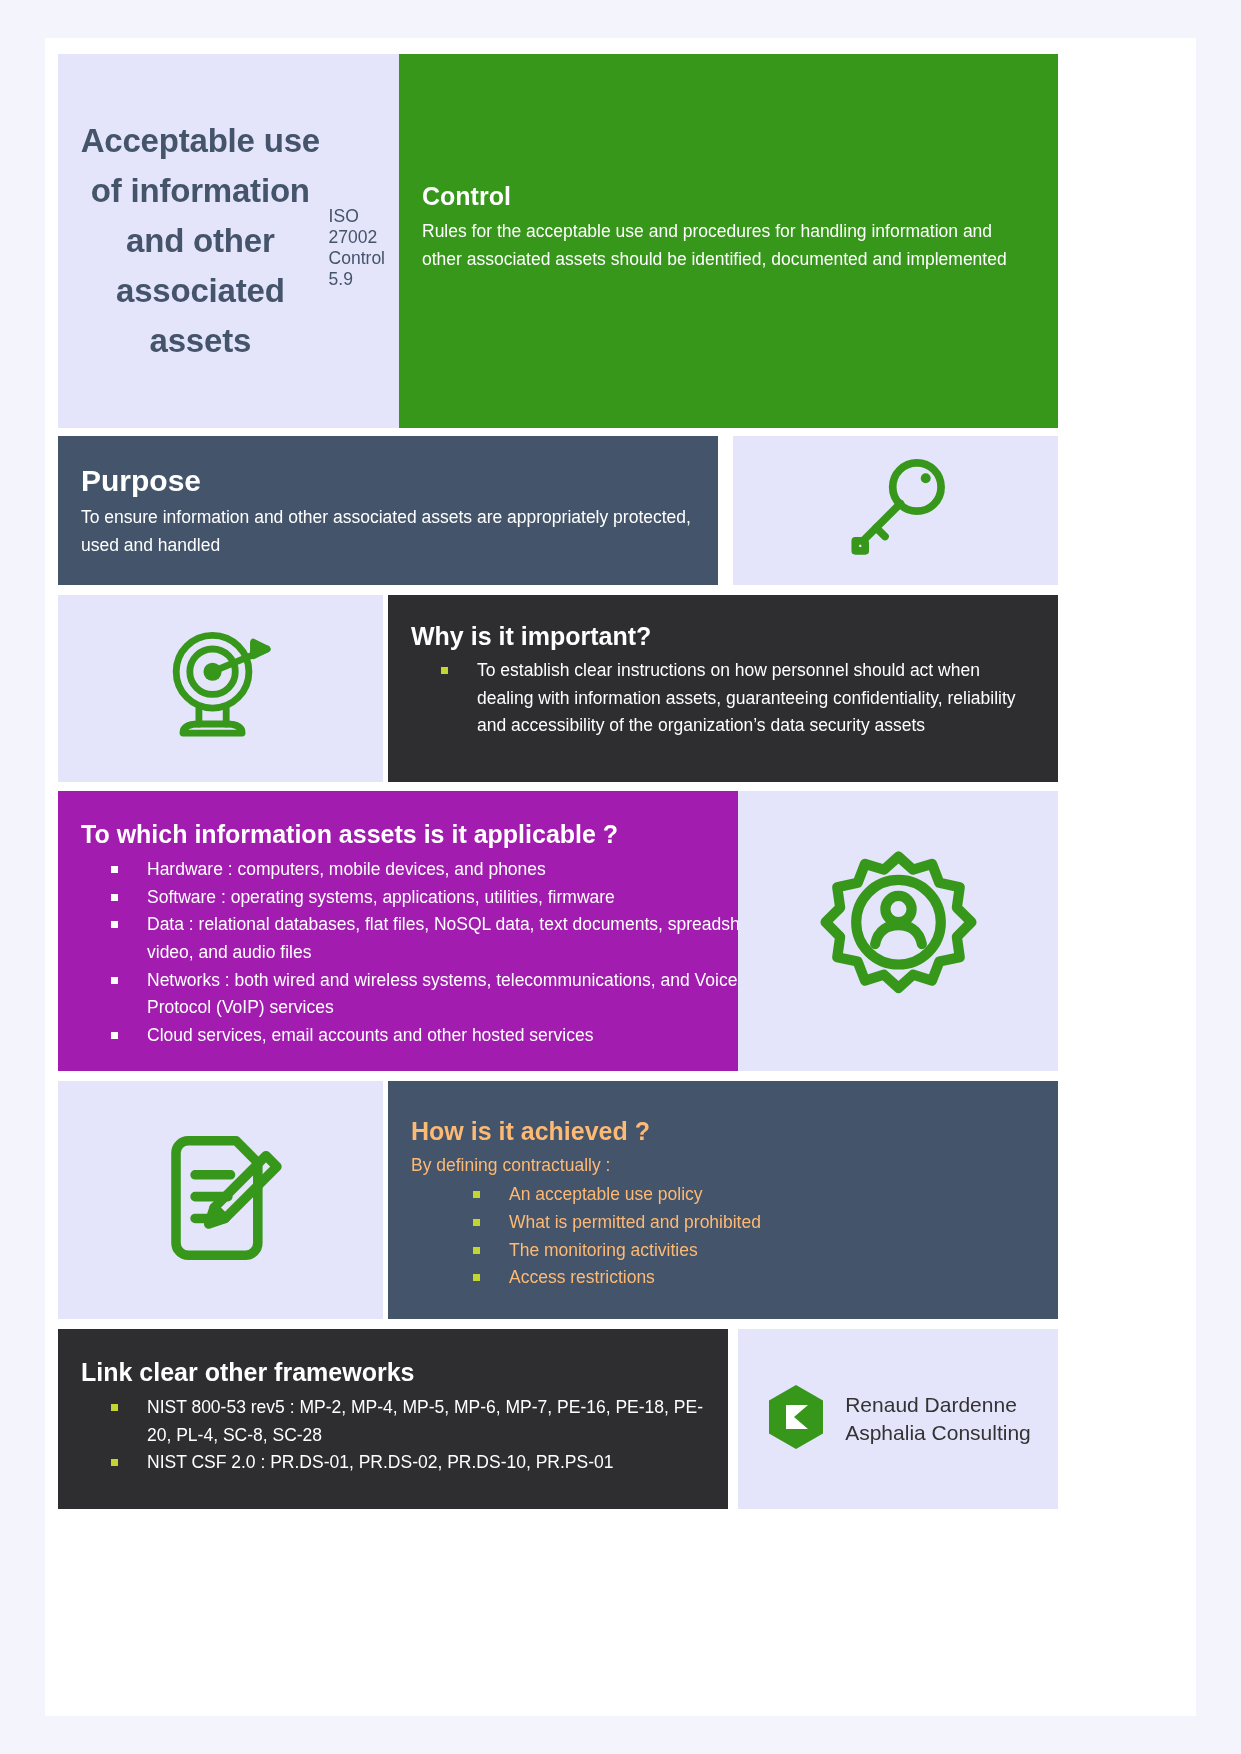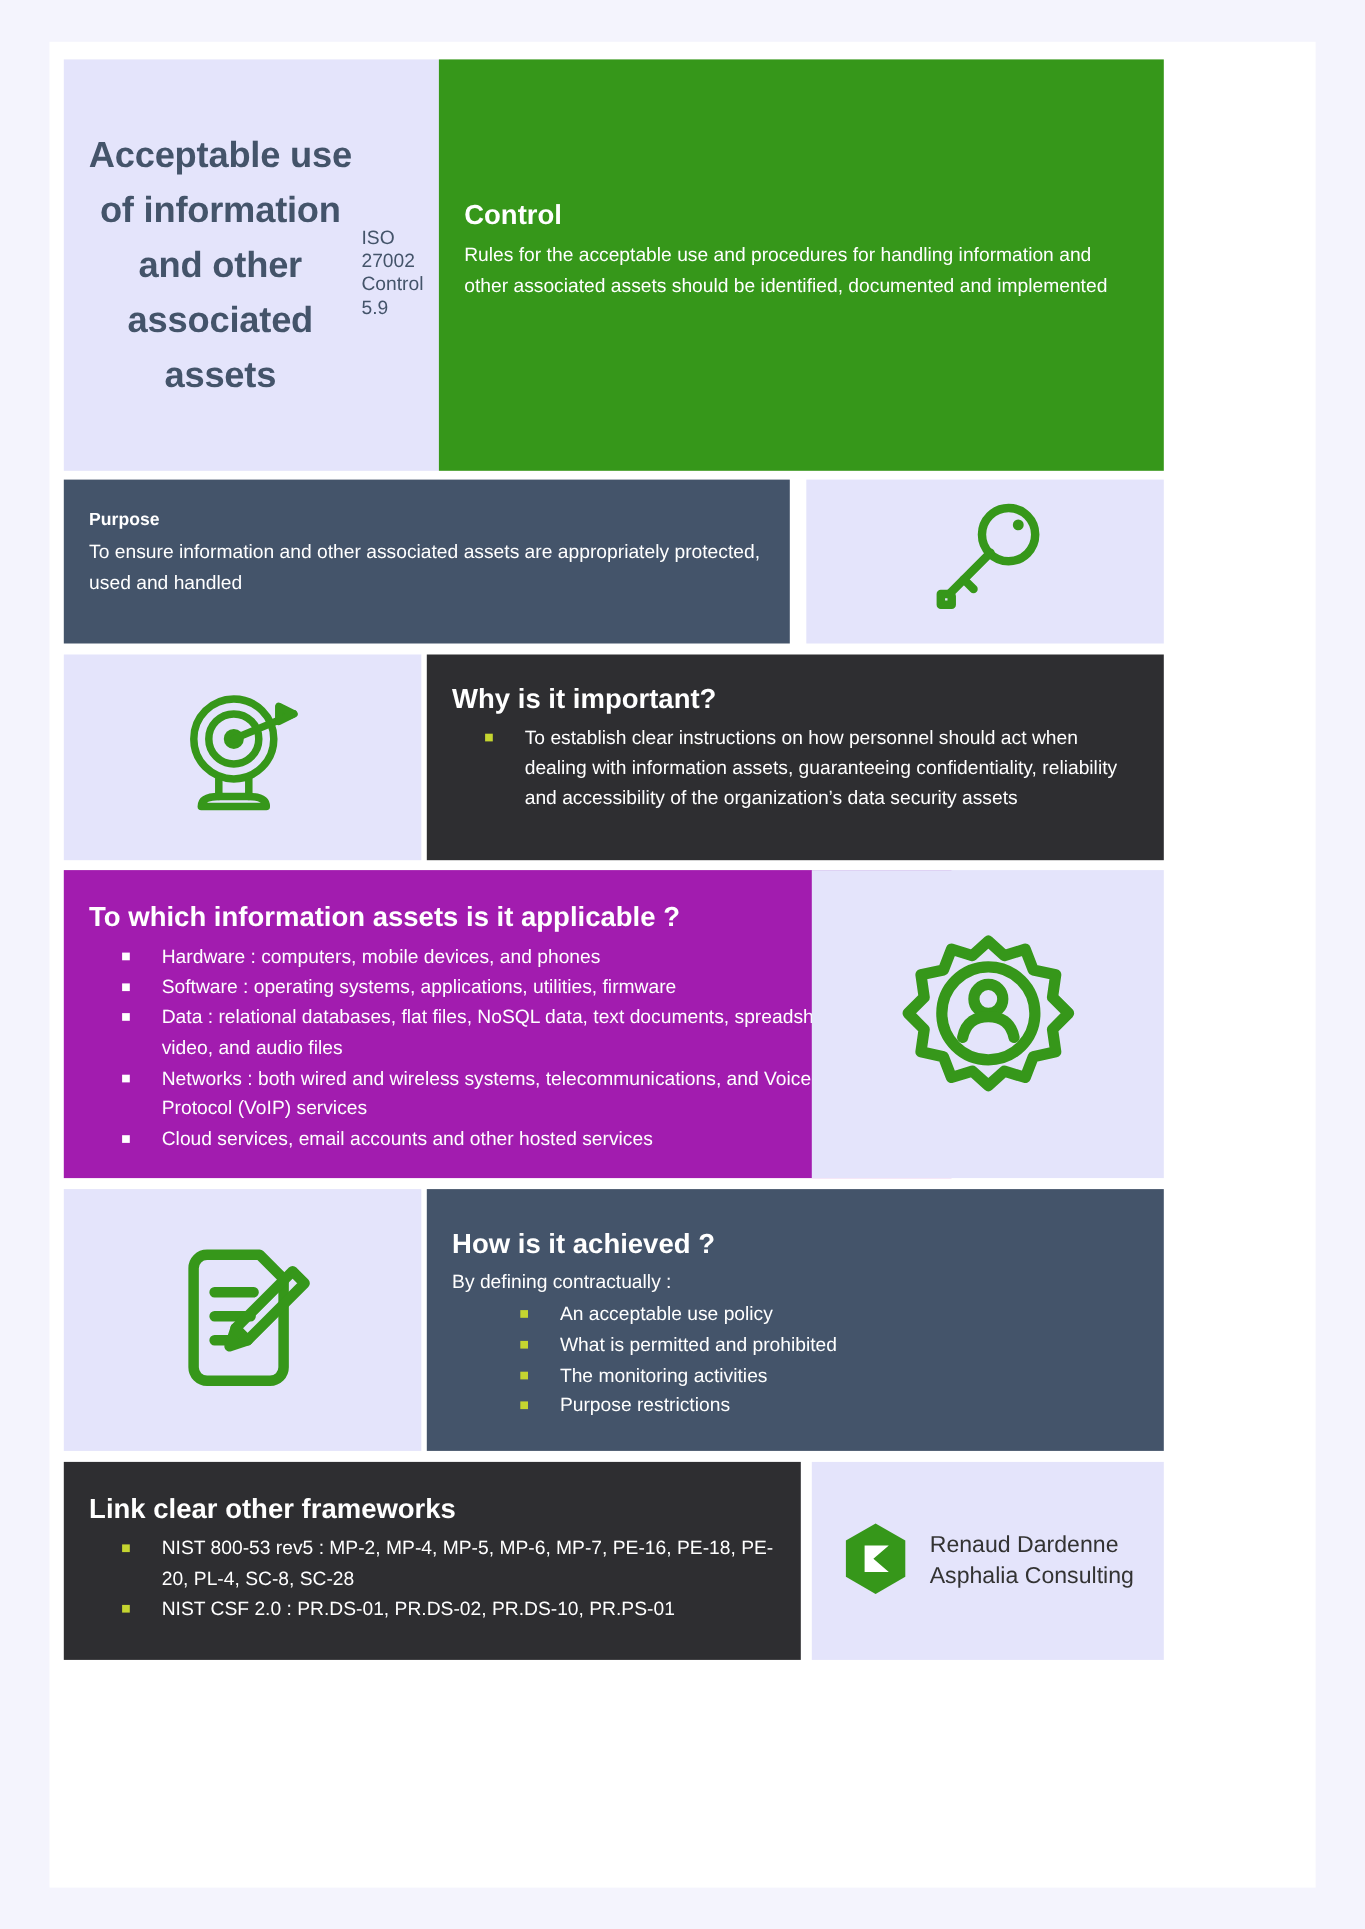--- a/index.html
+++ b/index.html
@@ -47,21 +47,21 @@
   }
   .control-card h2 { font-size: 25px; font-weight: bold; margin-bottom: 7px; }
   .control-card p { font-size: 17.5px; line-height: 1.58; }
 
   
   .purpose-card {
     left: 13px; top: 398px; width: 660px; height: 149px;
     background: #44546a; color: #ffffff;
     padding: 28px 26px 0 23px;
   }
-  .purpose-card h2 { font-size: 16px; font-weight: bold; margin-bottom: 6px; }
+  .purpose-card h2 { font-size: 30px; font-weight: bold; margin-bottom: 6px; }
   .purpose-card p { font-size: 17.5px; line-height: 1.58; }
 
   .key-card {
     left: 688px; top: 398px; width: 325px; height: 149px;
     background: #e4e4fb;
     display: flex; align-items: center; justify-content: center;
   }
 
   
   .target-card {
@@ -90,21 +90,21 @@
   }
 
   
   .doc-card {
     left: 13px; top: 1043px; width: 325px; height: 238px;
     background: #e4e4fb;
     display: flex; align-items: center; justify-content: center;
   }
   .how-card {
     left: 343px; top: 1043px; width: 670px; height: 238px;
-    background: #44546a; color: #ffffff;
+    background: #44546a; color: #fdba74;
     padding: 36px 20px 0 23px;
   }
   .how-card h2 { font-size: 25px; font-weight: bold; margin-bottom: 6px; }
   .how-card .lead { font-size: 17.5px; line-height: 1.5; margin-bottom: 3px; }
 
   
   .frameworks-card {
     left: 13px; top: 1291px; width: 670px; height: 180px;
     background: #2e2e31; color: #ffffff;
     padding: 29px 18px 0 23px;
@@ -226,21 +226,21 @@
       </span>
     </div>
 
     <div class="box how-card">
       <h2>How is it achieved ?</h2>
       <div class="lead">By defining contractually :</div>
       <ul class="bl yellow indent">
         <li>An acceptable use policy</li>
         <li>What is permitted and prohibited</li>
         <li>The monitoring activities</li>
-        <li>Purpose restrictions</li>
+        <li>Access restrictions</li>
       </ul>
     </div>
 
     <div class="box frameworks-card">
       <h2>Link clear other frameworks</h2>
       <ul class="bl yellow tight">
         <li>NIST 800-53 rev5 :  MP-2, MP-4, MP-5, MP-6, MP-7, PE-16, PE-18, PE-20, PL-4, SC-8, SC-28</li>
         <li>NIST CSF 2.0 :  PR.DS-01, PR.DS-02, PR.DS-10, PR.PS-01</li>
       </ul>
     </div>

